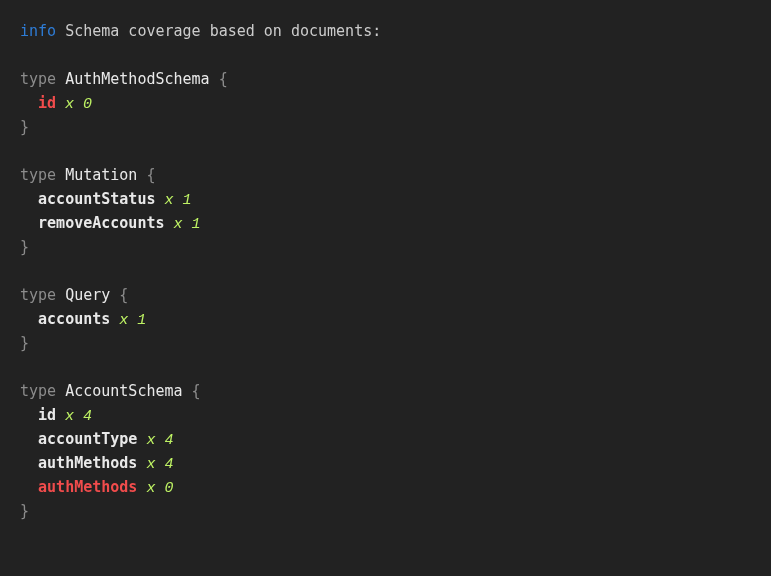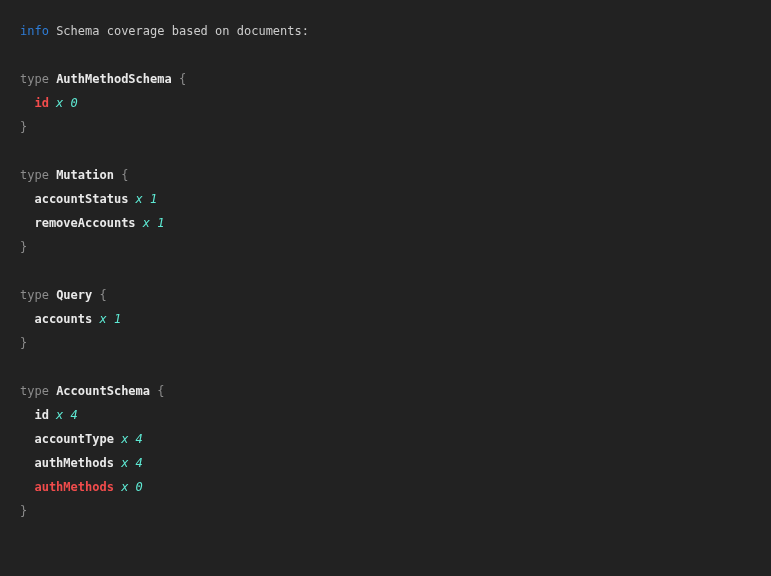--- a/index.html
+++ b/index.html
@@ -12,40 +12,40 @@
     height: 576px;
     overflow: hidden;
   }
   .terminal {
     box-sizing: border-box;
     width: 771px;
     height: 576px;
     padding: 19px 20px 14px 20px;
     background: #222222;
     font-family: "DejaVu Sans Mono", "Liberation Mono", monospace;
-    font-size: 12px;
+    font-size: 15px;
     line-height: 24px;
     color: #cccccc;
   }
   .line {
     height: 24px;
     white-space: nowrap;
   }
   .line.blank {  }
   .line.field { padding-left: 2ch; }
 
   .info-label  { color: #2e7cd6; }
   .msg         { color: #cccccc; margin-left: 1ch; }
   .kw          { color: #8c8c8c; }
-  .tname       { color: #e9e9e9; font-weight: bold; margin-left: 1ch; }
+  .tname       { color: #e9e9e9; font-weight: normal; margin-left: 1ch; }
   .brace       { color: #8c8c8c; }
   .brace.open  { margin-left: 1ch; }
   .fname       { color: #e9e9e9; font-weight: bold; }
   .fname.uncovered { color: #f14c4c; }
-  .count       { color: #5eead4; font-style: italic; margin-left: 1ch; }
+  .count       { color: #bef264; font-style: italic; margin-left: 1ch; font-family: Liberation Mono, monospace; }
 </style>
 </head>
 <body>
 
 <div class="terminal">
 
   <div class="line"><span class="info-label">info</span><span class="msg">Schema coverage based on documents:</span></div>
 
   <div class="line blank"></div>
 

